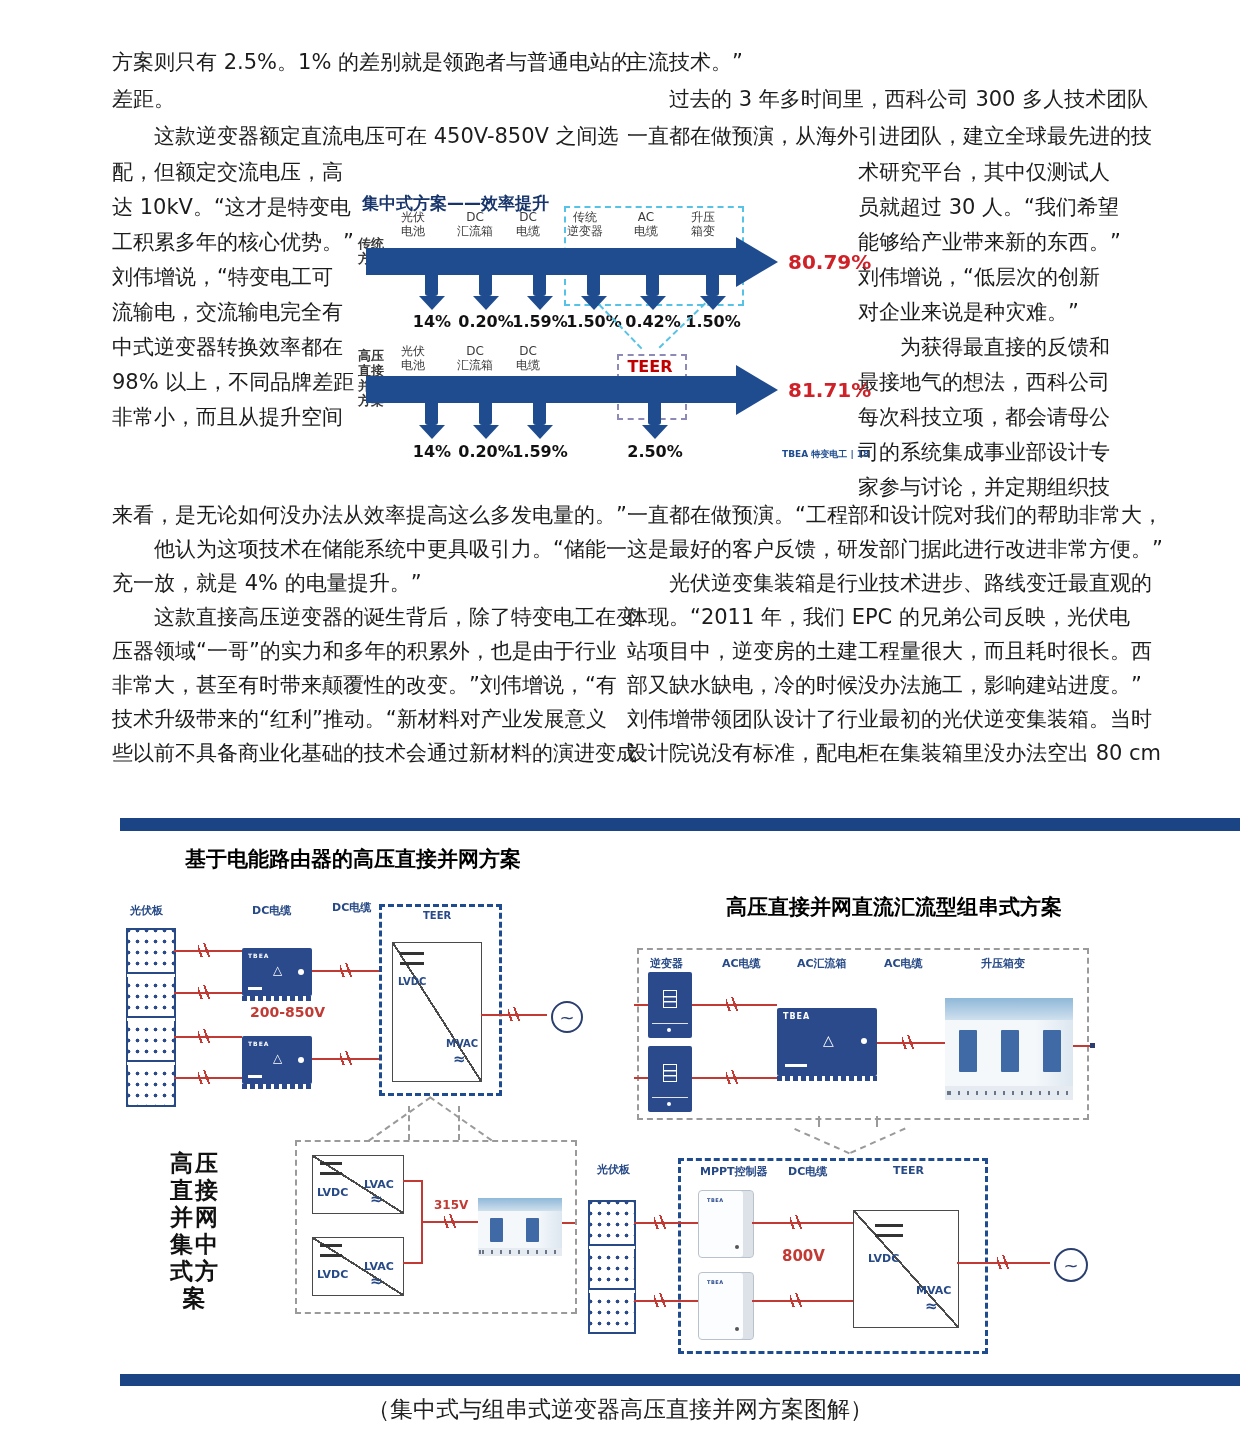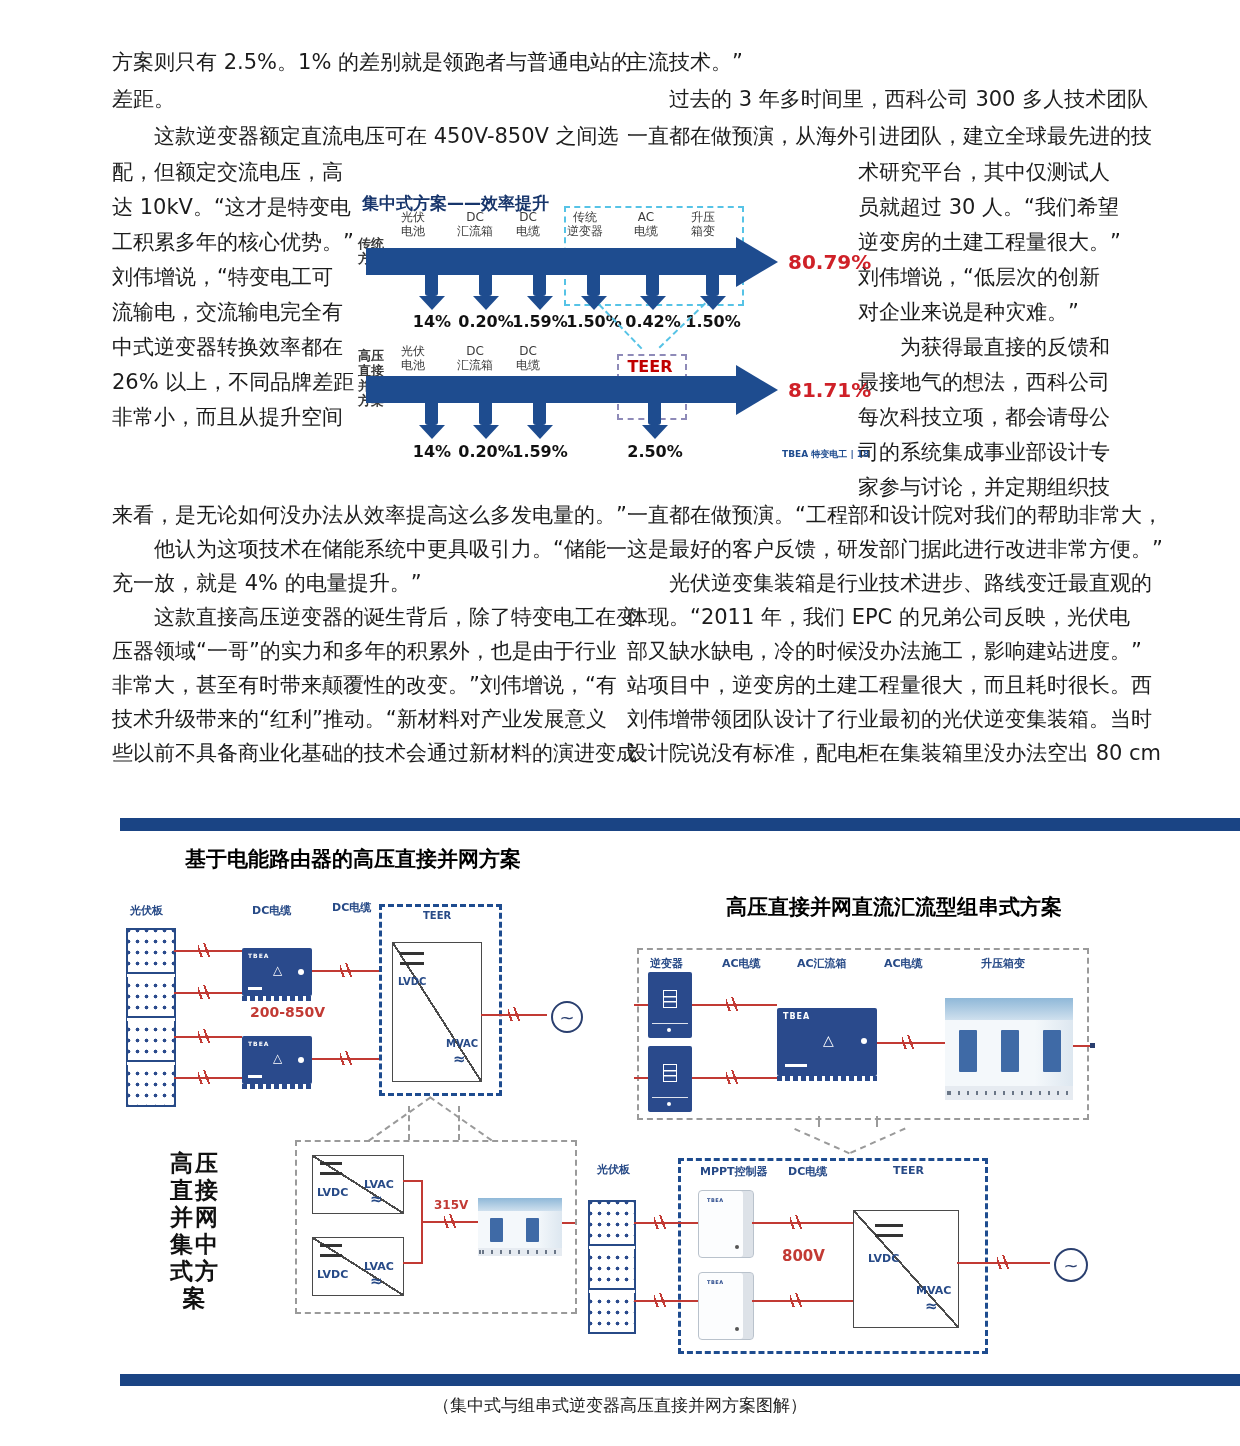--- a/index.html
+++ b/index.html
@@ -65,38 +65,38 @@
   .t-door{position:absolute;background:#3f6aa6;border-radius:1px}
   .t-base{position:absolute;left:0;right:0;bottom:0;background:#e6ebf1;
           background-image:repeating-linear-gradient(90deg,#6a7687 0 2px,transparent 2px 9px);background-position:4px center;background-repeat:repeat-x;background-size:auto 4px}
   .inv-ico{position:absolute;width:12px;height:16px;border:1.5px solid #fff;
            background-image:linear-gradient(#fff,#fff),linear-gradient(#fff,#fff);background-size:100% 1.5px;background-position:0 5px,0 10px;background-repeat:no-repeat}
   .inv-line{position:absolute;left:4px;right:4px;height:1.5px;background:#fff;opacity:.85}
   .mppt{position:absolute;background:#fcfdfe;border:1px solid #b9c2cc;border-radius:4px;box-shadow:inset -10px 0 0 #dde2e8}
   .mppt .mtb{position:absolute;left:8px;top:6px;font-size:5px;color:#2a4a8c;font-weight:bold;letter-spacing:.5px}
   .mdot{position:absolute;width:4px;height:4px;border-radius:50%;background:#555}
   .endsq{position:absolute;width:5px;height:5px;background:#2a3f6f}
-  .caption{position:absolute;left:0;width:1240px;text-align:center;font-size:17px;color:#222;white-space:nowrap}
+  .caption{position:absolute;left:0;width:1240px;text-align:center;font-size:23px;color:#222;white-space:nowrap}
 </style>
 </head>
 <body>
 
 <div class="txt lh37" style="left:112px;top:44px">
   <div class="ln">方案则只有 2.5%。1% 的差别就是领跑者与普通电站的</div>
   <div class="ln">差距。</div>
   <div class="ln ind">这款逆变器额定直流电压可在 450V-850V 之间选</div>
 </div>
 <div class="txt lh35" style="left:112px;top:155px">
   <div class="ln">配，但额定交流电压，高</div>
   <div class="ln">达 10kV。“这才是特变电</div>
   <div class="ln">工积累多年的核心优势。”</div>
   <div class="ln">刘伟增说，“特变电工可</div>
   <div class="ln">流输电，交流输电完全有</div>
   <div class="ln">中式逆变器转换效率都在</div>
-  <div class="ln">26% 以上，不同品牌差距</div>
+  <div class="ln">98% 以上，不同品牌差距</div>
   <div class="ln">非常小，而且从提升空间</div>
 </div>
 <div class="txt lh34" style="left:112px;top:498px">
   <div class="ln">来看，是无论如何没办法从效率提高这么多发电量的。”</div>
   <div class="ln ind">他认为这项技术在储能系统中更具吸引力。“储能一</div>
   <div class="ln">充一放，就是 4% 的电量提升。”</div>
   <div class="ln ind">这款直接高压逆变器的诞生背后，除了特变电工在变</div>
   <div class="ln">压器领域“一哥”的实力和多年的积累外，也是由于行业</div>
   <div class="ln">非常大，甚至有时带来颠覆性的改变。”刘伟增说，“有</div>
   <div class="ln">技术升级带来的“红利”推动。“新材料对产业发展意义</div>
@@ -104,36 +104,36 @@
 </div>
 
 <div class="txt lh37" style="left:627px;top:44px">
   <div class="ln">主流技术。”</div>
   <div class="ln ind">过去的 3 年多时间里，西科公司 300 多人技术团队</div>
   <div class="ln">一直都在做预演，从海外引进团队，建立全球最先进的技</div>
 </div>
 <div class="txt lh35" style="left:858px;top:155px">
   <div class="ln">术研究平台，其中仅测试人</div>
   <div class="ln">员就超过 30 人。“我们希望</div>
-  <div class="ln">逆变房的土建工程量很大。”</div>
+  <div class="ln">能够给产业带来新的东西。”</div>
   <div class="ln">刘伟增说，“低层次的创新</div>
   <div class="ln">对企业来说是种灾难。”</div>
   <div class="ln ind">为获得最直接的反馈和</div>
   <div class="ln">最接地气的想法，西科公司</div>
   <div class="ln">每次科技立项，都会请母公</div>
   <div class="ln">司的系统集成事业部设计专</div>
   <div class="ln">家参与讨论，并定期组织技</div>
 </div>
 <div class="txt lh34" style="left:627px;top:498px">
   <div class="ln">一直都在做预演。“工程部和设计院对我们的帮助非常大，</div>
   <div class="ln">这是最好的客户反馈，研发部门据此进行改进非常方便。”</div>
   <div class="ln ind">光伏逆变集装箱是行业技术进步、路线变迁最直观的</div>
   <div class="ln">体现。“2011 年，我们 EPC 的兄弟公司反映，光伏电</div>
+  <div class="ln">站项目中，逆变房的土建工程量很大，而且耗时很长。西</div>
   <div class="ln">部又缺水缺电，冷的时候没办法施工，影响建站进度。”</div>
-  <div class="ln">站项目中，逆变房的土建工程量很大，而且耗时很长。西</div>
   <div class="ln">刘伟增带领团队设计了行业最初的光伏逆变集装箱。当时</div>
   <div class="ln">设计院说没有标准，配电柜在集装箱里没办法空出 80 cm</div>
 </div>
 
 <div id="chart">
   <div class="c-title" style="left:4px;top:6px">集中式方案——效率提升</div>
 
   <div class="rowlab" style="left:0;top:50px">
     <div>传统</div>
     <div>方案</div>

